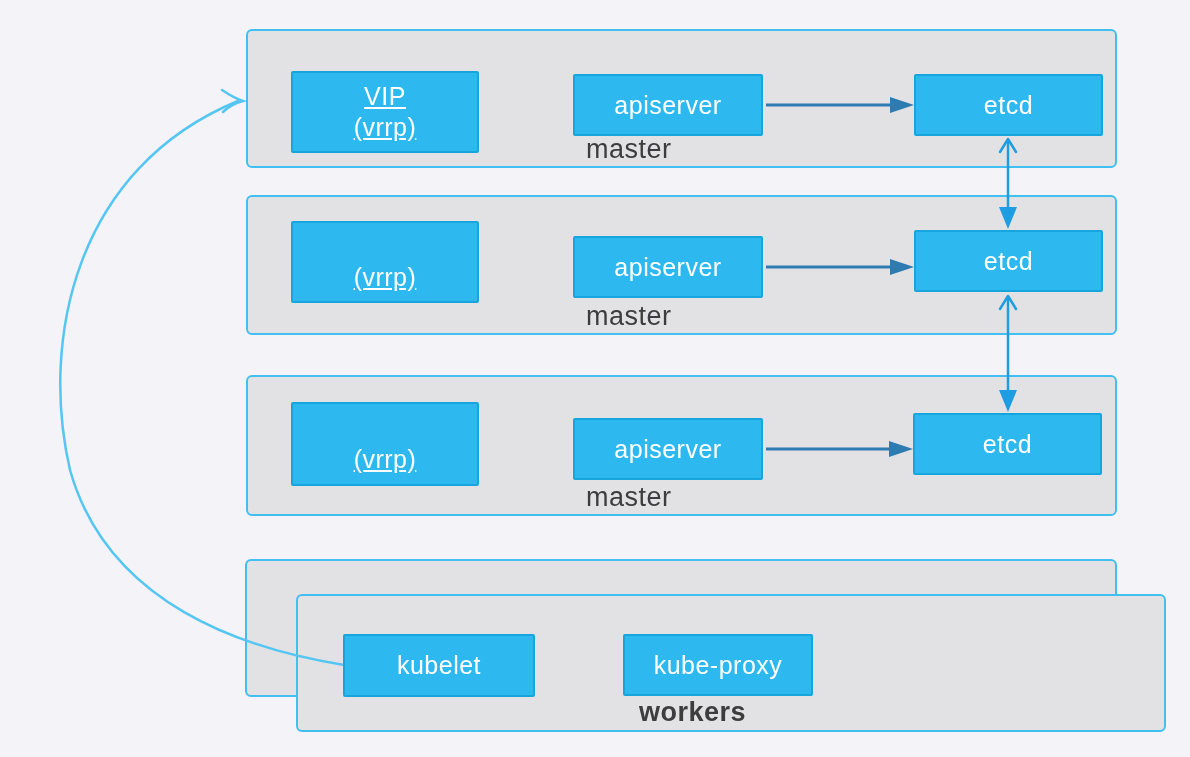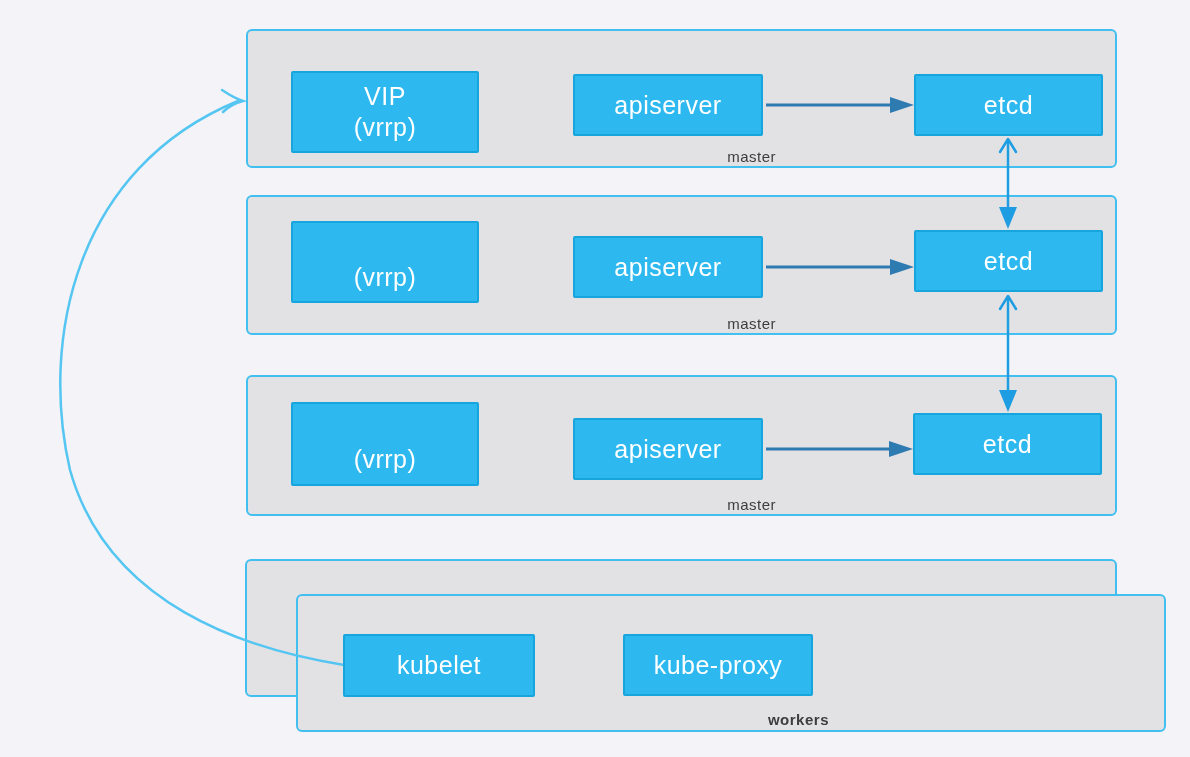--- a/index.html
+++ b/index.html
@@ -22,22 +22,22 @@
   }
   .m1 { left: 246px; top: 29px;  width: 871px; height: 139px; }
   .m2 { left: 246px; top: 195px; width: 871px; height: 140px; }
   .m3 { left: 246px; top: 375px; width: 871px; height: 141px; }
   .workers-back  { left: 245px; top: 559px; width: 872px; height: 138px; }
   .workers-front { left: 296px; top: 594px; width: 870px; height: 138px; z-index: 2; }
 
   .node-label {
     position: absolute;
     width: 190px;
-    text-align: right;
-    font-size: 15px;
+    text-align: left;
+    font-size: 27px;
     letter-spacing: 0.5px;
     color: var(--label-text, #3d3d3d);
   }
   .master .node-label { left: 338px; bottom: 1px; }
   .workers-front .node-label { left: 341px; bottom: 2px; font-weight: bold; }
 
   
   svg.arrows {
     position: absolute; left: 0; top: 0;
     width: 1190px; height: 757px;
@@ -60,21 +60,21 @@
     border-radius: 2px;
     color: var(--box-text, #ffffff);
     display: flex;
     flex-direction: column;
     align-items: center;
     justify-content: center;
     font-size: 25px;
     letter-spacing: 0.5px;
     z-index: 4;
   }
-  .box .line { display: block; height: 31px; line-height: 31px; text-align: center; }
+  .box .line { display: block; height: 31px; line-height: 31px; text-align: center; text-decoration: underline; }
 
   .vip1 { left: 291px; top: 71px;  width: 188px; height: 82px; }
   .vip2 { left: 291px; top: 221px; width: 188px; height: 82px; }
   .vip3 { left: 291px; top: 402px; width: 188px; height: 84px; }
   .api1 { left: 573px; top: 74px;  width: 190px; height: 62px; }
   .api2 { left: 573px; top: 236px; width: 190px; height: 62px; }
   .api3 { left: 573px; top: 418px; width: 190px; height: 62px; }
   .etcd1 { left: 914px; top: 74px;  width: 189px; height: 62px; }
   .etcd2 { left: 914px; top: 230px; width: 189px; height: 62px; }
   .etcd3 { left: 913px; top: 413px; width: 189px; height: 62px; }

